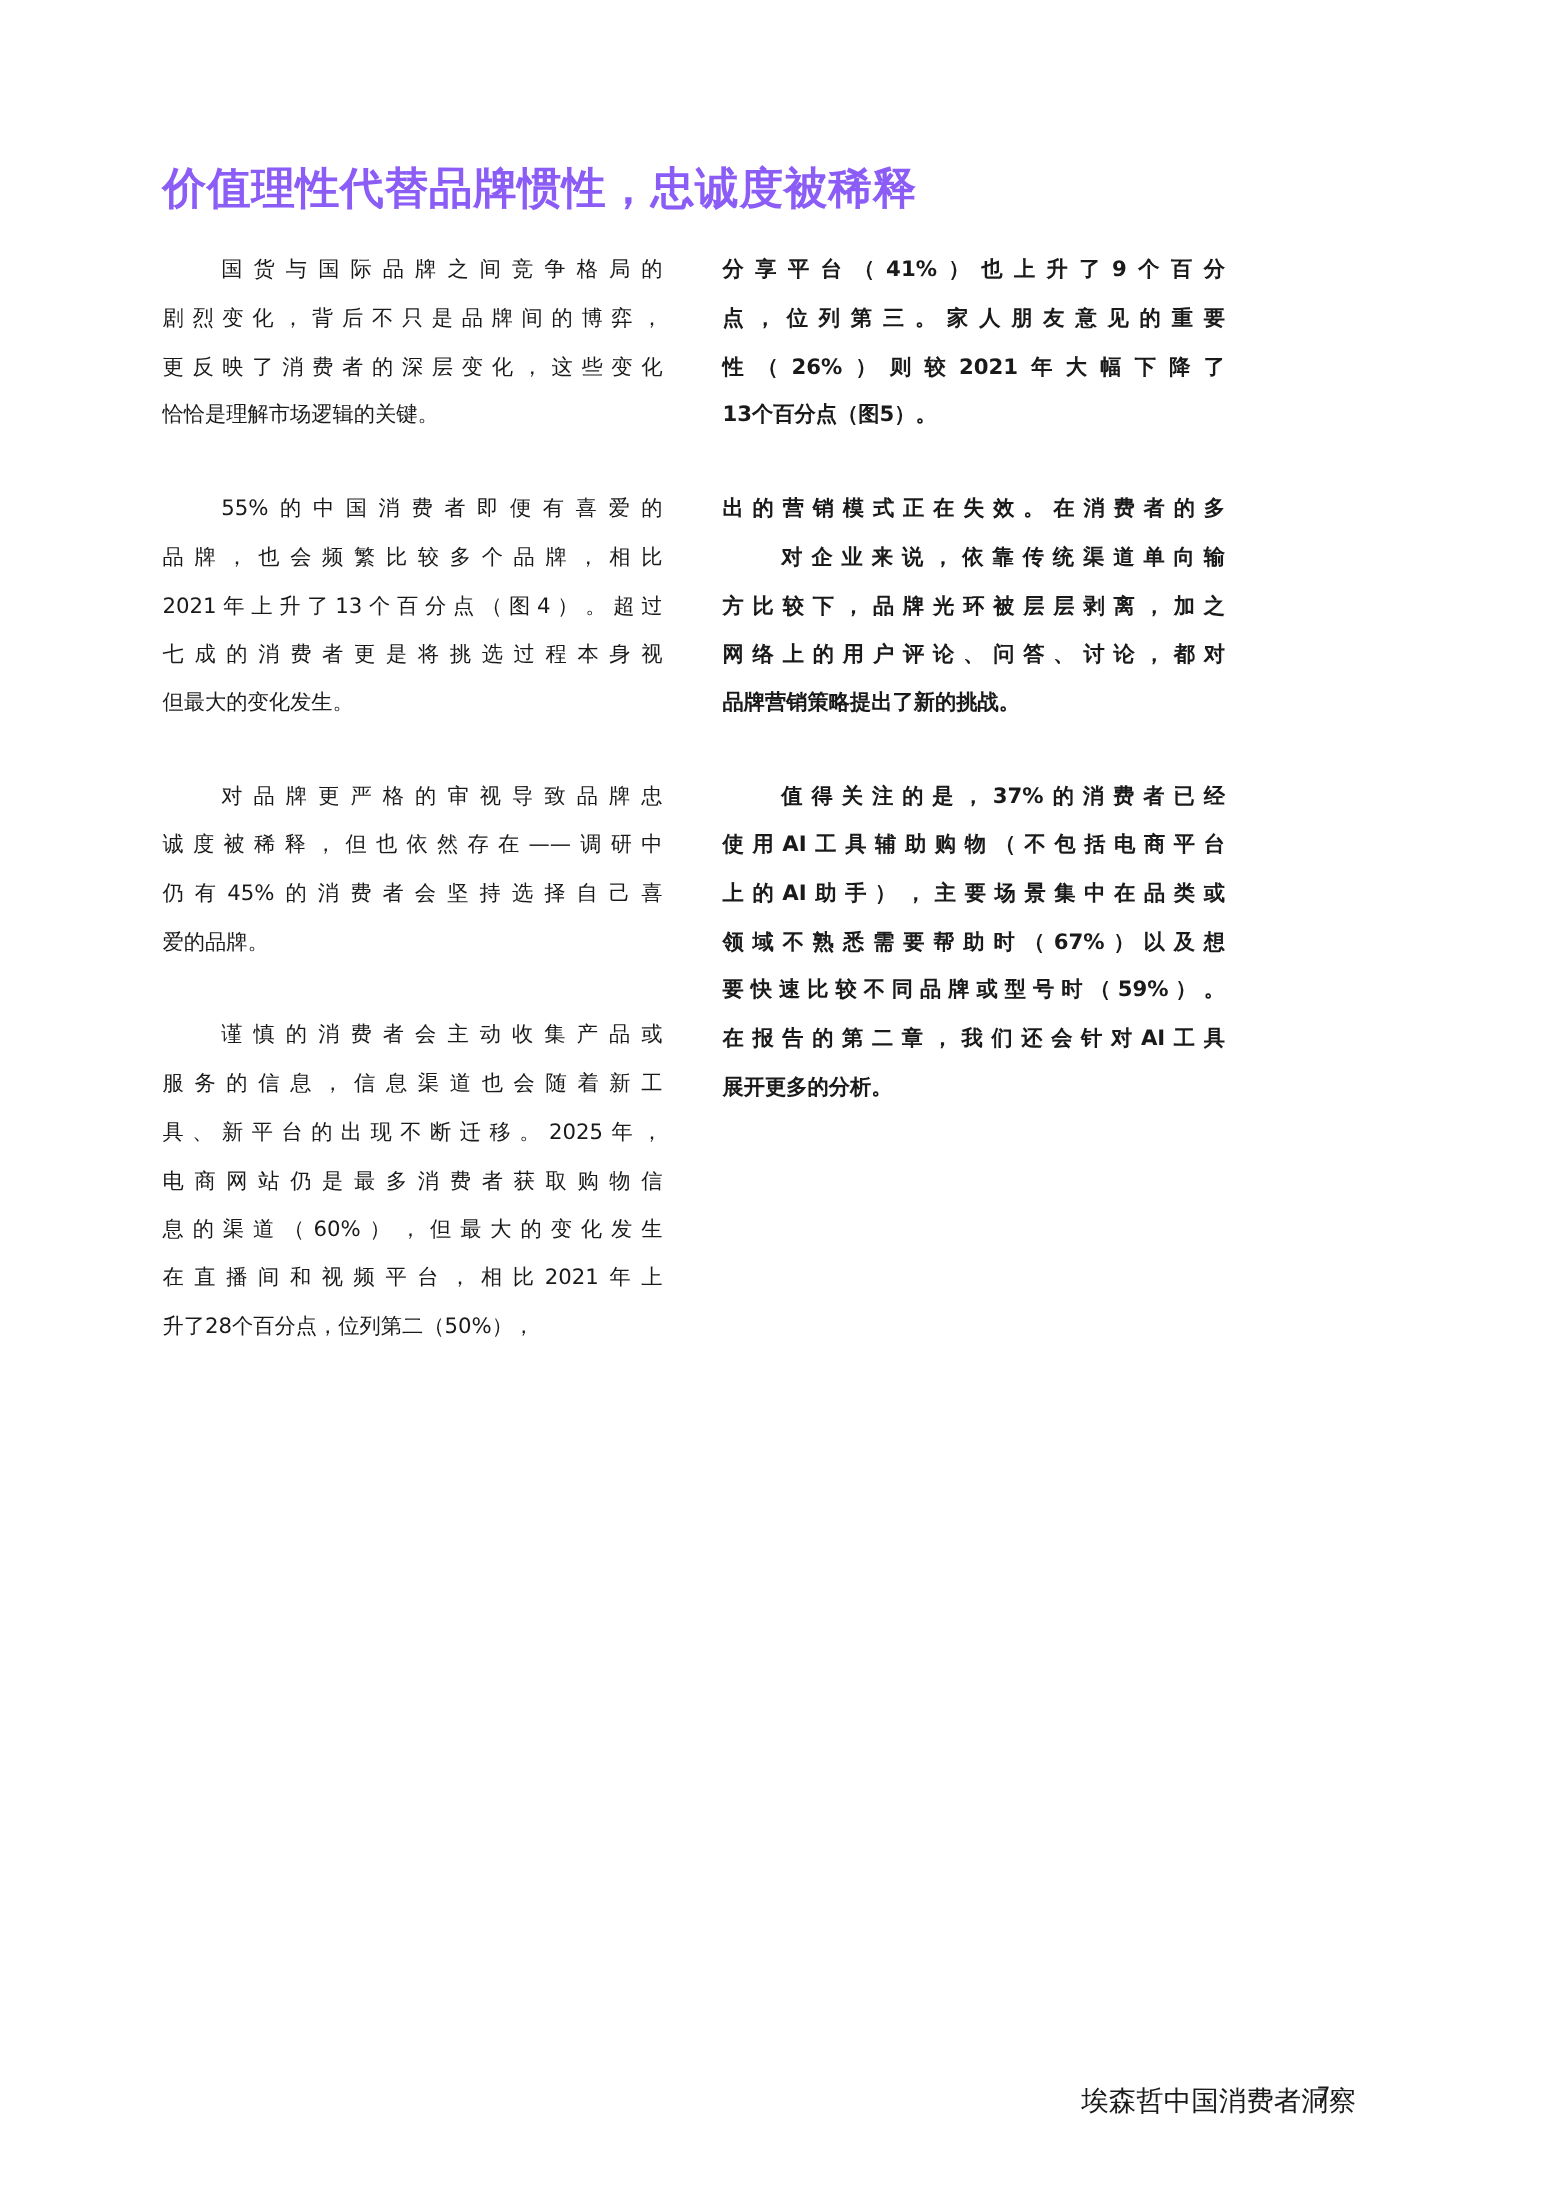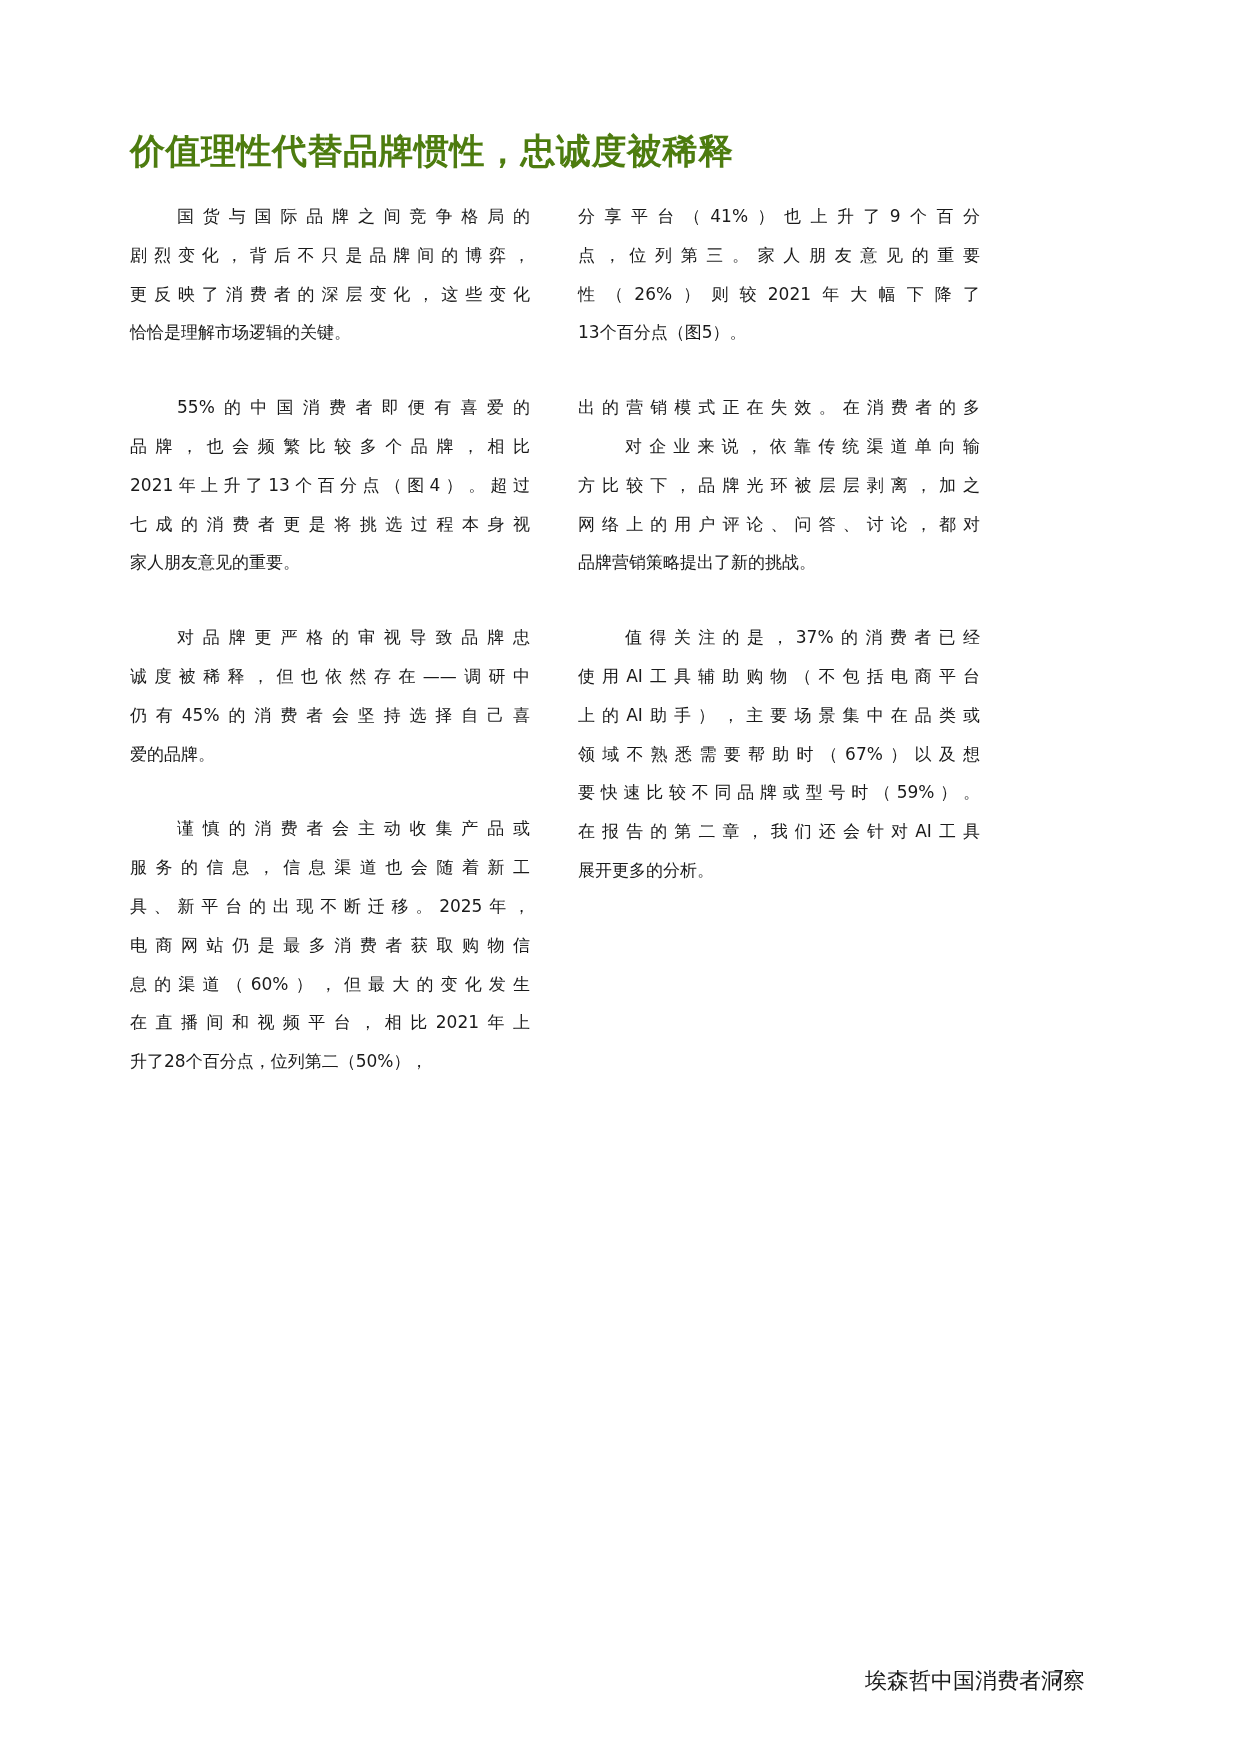--- a/index.html
+++ b/index.html
@@ -1,22 +1,22 @@
 <!DOCTYPE html>
 <html><head>
 <meta charset="utf-8">
 <style>
   html, body { margin: 0; padding: 0; background: #ffffff; }
   body { width: 1241px; height: 1754px; position: relative; overflow: hidden;
          font-family: "DejaVu Sans", "Liberation Sans", sans-serif; color: #1a1a1a; }
   .title { position: absolute; left: 130px; top: 128px; font-size: 35px; font-weight: bold;
-           letter-spacing: 0.5px; color: #4d7c0f; margin: 0; line-height: 46px; white-space: nowrap; }
+           letter-spacing: 0.5px; color: #8b5cf6; margin: 0; line-height: 46px; white-space: nowrap; }
   .col { position: absolute; top: 197px; }
   .col-left { left: 130px; width: 400px; }
-  .col-right { left: 578px; width: 402px; }
+  .col-right { left: 578px; width: 402px; font-weight: bold; }
   .para { margin: 0 0 36px 0; font-size: 17px; line-height: 38.8px; }
   .line { display: block; white-space: nowrap; text-align: justify; text-align-last: justify; }
   .line.last { text-align-last: left; }
   .indent { padding-left: 47px; }
   .footer { position: absolute; top: 1666px; right: 156px; font-size: 22px; color: #1a1a1a;
             white-space: nowrap; }
   .page-num { position: absolute; top: 1666px; left: 1053px; font-size: 18px; color: #1a1a1a; }
 </style>
 </head>
 <body>
@@ -28,21 +28,21 @@
     <span class="line indent">国货与国际品牌之间竞争格局的</span>
     <span class="line">剧烈变化，背后不只是品牌间的博弈，</span>
     <span class="line">更反映了消费者的深层变化，这些变化</span>
     <span class="line last">恰恰是理解市场逻辑的关键。</span>
   </p>
   <p class="para">
     <span class="line indent">55%的中国消费者即便有喜爱的</span>
     <span class="line">品牌，也会频繁比较多个品牌，相比</span>
     <span class="line">2021年上升了13个百分点（图4）。超过</span>
     <span class="line">七成的消费者更是将挑选过程本身视</span>
-    <span class="line last">家人朋友意见的重要。</span>
+    <span class="line last">但最大的变化发生。</span>
   </p>
   <p class="para">
     <span class="line indent">对品牌更严格的审视导致品牌忠</span>
     <span class="line">诚度被稀释，但也依然存在——调研中</span>
     <span class="line">仍有45%的消费者会坚持选择自己喜</span>
     <span class="line last">爱的品牌。</span>
   </p>
   <p class="para">
     <span class="line indent">谨慎的消费者会主动收集产品或</span>
     <span class="line">服务的信息，信息渠道也会随着新工</span>

